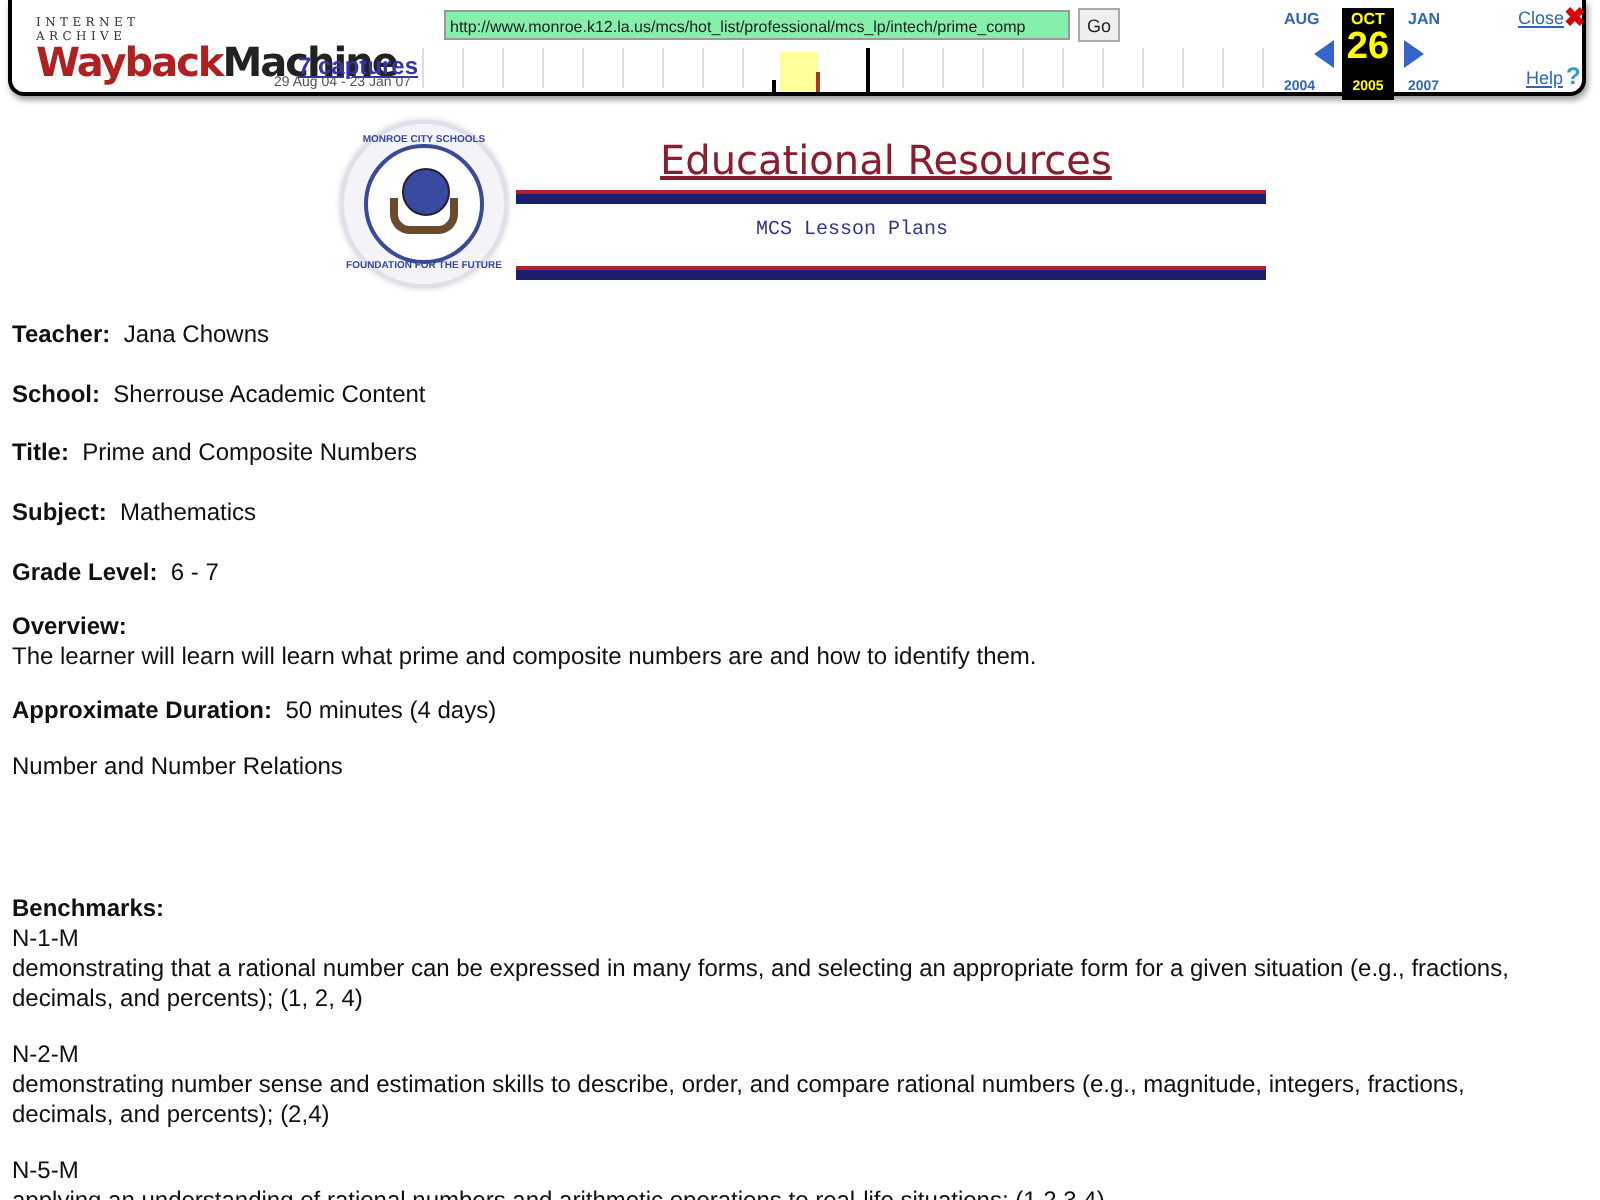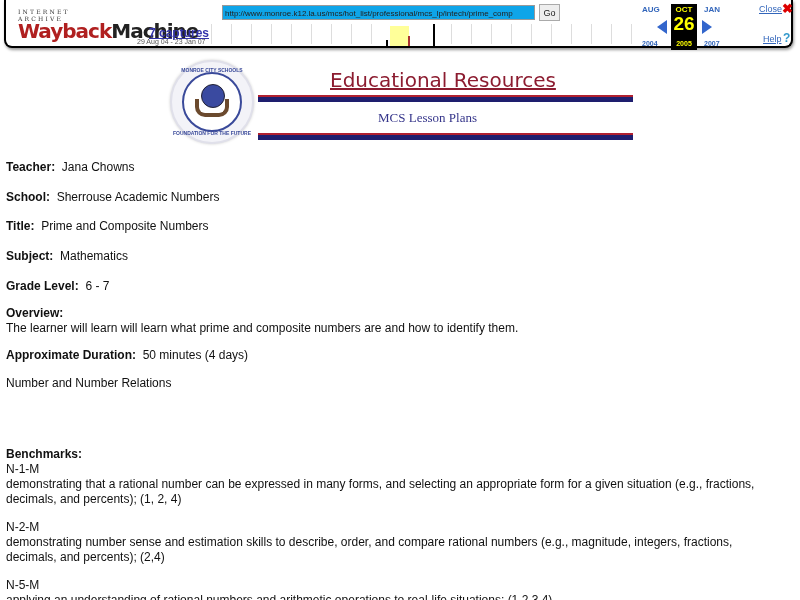--- a/index.html
+++ b/index.html
@@ -5,21 +5,21 @@
   html, body { margin:0; padding:0; }
   body { width:800px; height:600px; overflow:hidden; background:#fff; font-family:"Liberation Sans", sans-serif; color:#111; position:relative; }
 
   
   #wb { position:absolute; left:4px; top:0; width:789px; height:48px; border:2px solid #000; border-top:none; border-radius:0 0 8px 8px; background:#fff; box-sizing:border-box; box-shadow:1px 2px 3px rgba(0,0,0,0.4); }
   #wb-logo { position:absolute; left:12px; top:8px; width:90px; height:32px; }
   #wb-logo .ia { font-size:6px; letter-spacing:2.2px; font-family:"DejaVu Serif", serif; color:#333; }
   #wb-logo .wm { margin-top:2px; font-family:"DejaVu Sans", sans-serif; font-weight:bold; font-size:20px; letter-spacing:-1px; line-height:15px; }
   #wb-logo .wm .wb1 { color:#b02020; }
   #wb-logo .wm .wb2 { color:#222; }
-  #wb-url { position:absolute; left:216px; top:5px; width:313px; height:15px; border:1px solid #999; font-size:8px; line-height:15px; padding:0 2px; box-sizing:border-box; overflow:hidden; white-space:nowrap; color:#222; background:#0ea5e9; font-family:"Liberation Sans", sans-serif;}
+  #wb-url { position:absolute; left:216px; top:5px; width:313px; height:15px; border:1px solid #999; font-size:8px; line-height:15px; padding:0 2px; box-sizing:border-box; overflow:hidden; white-space:nowrap; color:#222; background:#86efac; font-family:"Liberation Sans", sans-serif;}
   #wb-go { position:absolute; left:533px; top:4px; width:21px; height:17px; border:1px solid #aaa; background:#eee; font-size:9px; text-align:center; line-height:16px; padding:0; box-sizing:border-box; color:#222; }
   #wb-captures { position:absolute; left:143px; top:26px; font-size:12px; color:#33a; text-decoration:underline; font-weight:bold; }
   #wb-range { position:absolute; left:131px; top:38px; font-size:7px; color:#555; }
   #wb-timeline { position:absolute; left:205px; top:22px; width:425px; height:24px; }
   #wb-timeline .tick { position:absolute; top:2px; width:1px; height:20px; background:#ddd; }
   #wb-timeline .hl { position:absolute; left:179px; top:4px; width:19px; height:20px; background:#ffff99; }
   #wb-timeline .cap { position:absolute; bottom:0; width:1.5px; background:#000; }
   #wb-cal { position:absolute; left:632px; top:4px; width:122px; height:46px; }
   .mon { position:absolute; top:1px; font-size:8px; font-weight:bold; color:#36b; }
   .yr { position:absolute; top:36px; font-size:7px; font-weight:bold; color:#36b; }
@@ -40,21 +40,21 @@
   #seal { position:absolute; left:0; top:2px; width:80px; height:80px; border-radius:50%; background:#f3f3f8; border:2px solid #e0e0ea; box-shadow:0 0 3px #ccc; }
   #seal-inner { position:absolute; left:10px; top:10px; width:56px; height:56px; border-radius:50%; border:2px solid #3a4a9a; background:#fff; }
   #globe { position:absolute; left:17px; top:10px; width:22px; height:22px; border-radius:50%; background:#3a4aa0; border:1px solid #223; }
   #hands { position:absolute; left:11px; top:25px; width:34px; height:18px; border-radius:0 0 10px 10px; border:4px solid #6b4a2e; border-top:none; box-sizing:border-box;}
   #seal-text-top { position:absolute; left:0; top:5px; width:80px; text-align:center; font-size:5px; color:#3a4a9a; font-weight:bold; }
   #seal-text-bot { position:absolute; left:0; top:68px; width:80px; text-align:center; font-size:5px; color:#3a4a9a; font-weight:bold; }
   #b-title { position:absolute; left:160px; top:10px; font-family:"DejaVu Sans", sans-serif; font-size:20px; color:#8c1c30;text-decoration:underline; }
   .bar { position:absolute; left:88px; width:375px; height:5px; background:#1e1e6e; border-top:2px solid #b02030; }
   #bar1 { top:37px; }
   #bar2 { top:75px; }
-  #b-sub { position:absolute; left:208px; top:52px; font-family:Liberation Serif, serif; font-size:13px; color:#35358a; }
+  #b-sub { position:absolute; left:208px; top:52px; font-family:Liberation Mono, monospace; font-size:10px; color:#35358a; }
 
   
   #content { position:absolute; left:6px; top:160px; width:790px; font-size:12px; line-height:15px; color:#111; }
   .row { position:absolute; left:0; white-space:nowrap; }
   .lab { font-weight:bold; }
   .para { position:absolute; left:0; width:780px; }
 </style>
 </head>
 <body>
 
@@ -128,21 +128,21 @@
   <div id="bar2" class="bar"></div>
 </div>
 
 <div id="content">
   <div class="row" style="top:0px">
     <span class="lab">Teacher:</span>&nbsp;
     <span>Jana Chowns</span>
   </div>
   <div class="row" style="top:30px">
     <span class="lab">School:</span>&nbsp;
-    <span>Sherrouse Academic Numbers</span>
+    <span>Sherrouse Academic Content</span>
   </div>
   <div class="row" style="top:59px">
     <span class="lab">Title:</span>&nbsp;
     <span>Prime and Composite Numbers</span>
   </div>
   <div class="row" style="top:89px">
     <span class="lab">Subject:</span>&nbsp;
     <span>Mathematics</span>
   </div>
   <div class="row" style="top:119px">

